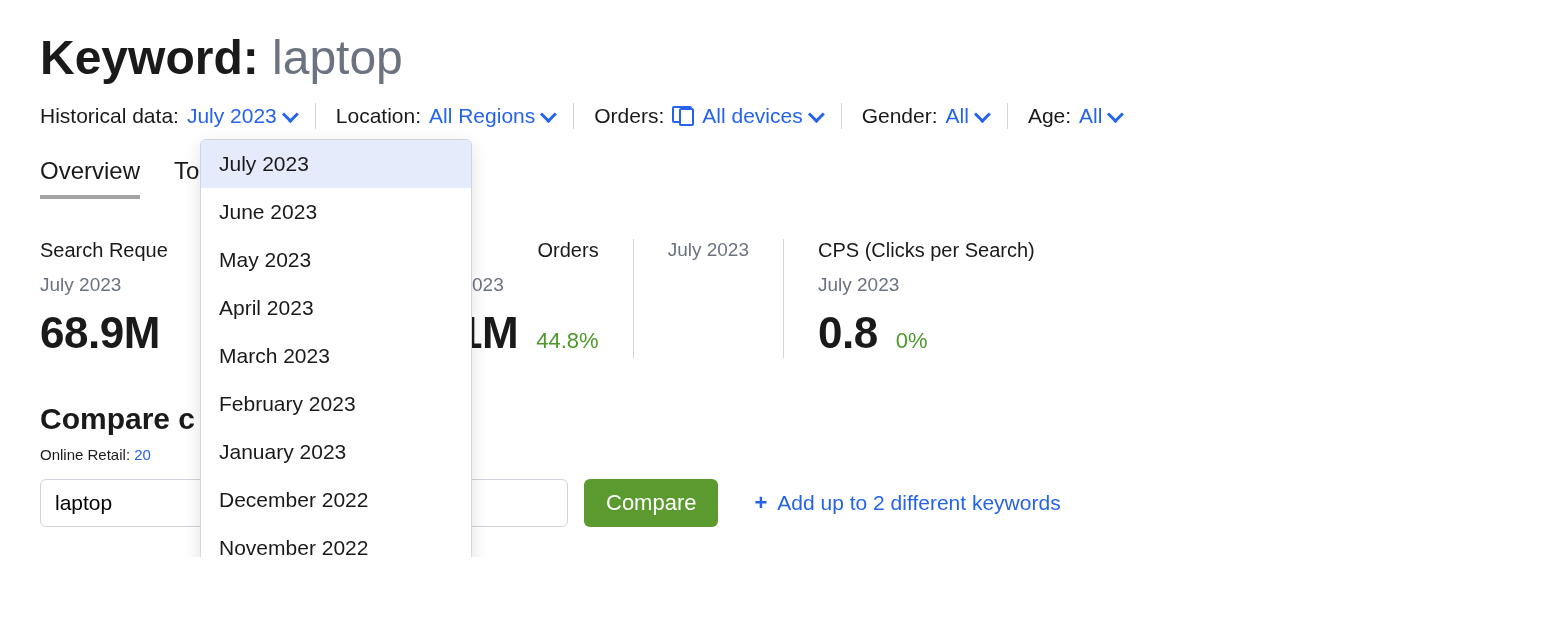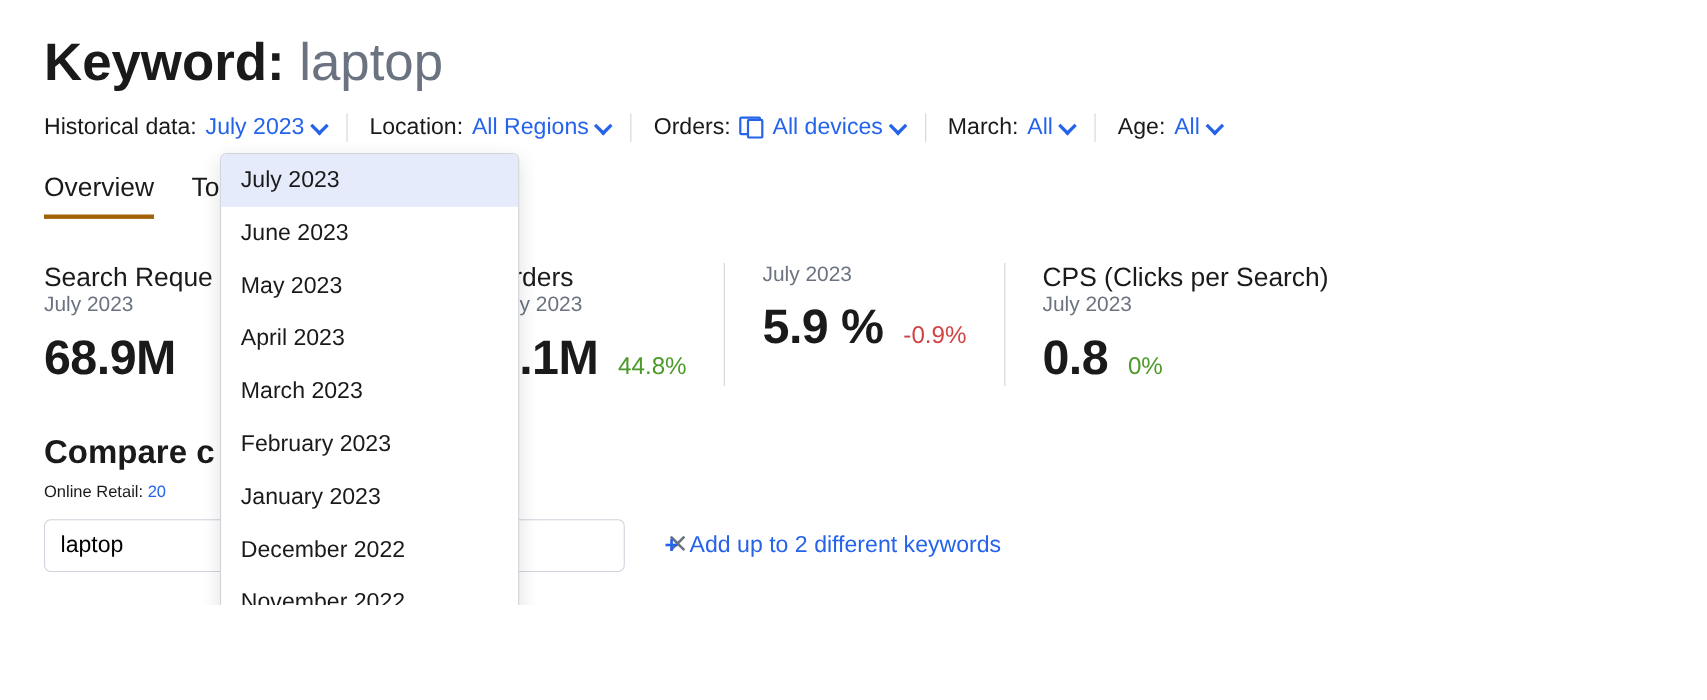--- a/index.html
+++ b/index.html
@@ -73,32 +73,32 @@
   .dropdown-item.selected { background: #e6ebfb; }
   .dropdown-inner::-webkit-scrollbar { width: 12px; }
   .dropdown-inner::-webkit-scrollbar-thumb { background:#c1c5cc; border-radius:6px; }
   .tabs {
     display: flex;
     gap: 34px;
     font-size: 24px;
     margin-bottom: 40px;
   }
   .tab { padding-bottom: 10px; cursor: pointer; color:#1a1a1a; }
-  .tab.active { color:#1a1a1a; border-bottom: 4px solid #a16207; font-weight:500;}
+  .tab.active { color:#1a1a1a; border-bottom: 4px solid #a3a3a3; font-weight:500;}
   .metrics {
     display: flex;
     gap: 0;
     margin-bottom: 44px;
   }
   .metric {
     padding: 0 34px;
     border-left: 1px solid #d1d5db;
   }
   .metric:first-child { padding-left: 0; border-left: none; }
-  .metric-title { font-size: 24px; margin-bottom: 0; }
+  .metric-title { font-size: 20px; margin-bottom: 12px; text-align: right; }
   .metric-sub { font-size: 19px; color:#6b7280; margin-bottom: 12px; }
   .metric-row { display: flex; align-items: baseline; gap: 18px; }
   .metric-value { font-size: 44px; font-weight: 800; letter-spacing:-0.5px; }
   .metric-change { font-size: 22px; }
   .pos { color: #4d9a2a; }
   .neg { color: #d14343; }
   .compare-heading { font-size: 30px; font-weight: 700; margin-bottom: 10px; }
   .compare-sub { font-size: 15px; margin-bottom: 16px; }
   .compare-sub .link { color:#2563eb; }
   .compare-row {
@@ -167,21 +167,21 @@
   <div class="filter-group">
     <span class="filter-label">Orders:</span>
     <span class="devices-icon"></span>
     <span class="filter-value">
       <span>All devices</span>
       <span class="chev"></span>
     </span>
   </div>
   <div class="divider"></div>
   <div class="filter-group">
-    <span class="filter-label">March:</span>
+    <span class="filter-label">Gender:</span>
     <span class="filter-value">
       <span>All</span>
       <span class="chev"></span>
     </span>
   </div>
   <div class="divider"></div>
   <div class="filter-group">
     <span class="filter-label">Age:</span>
     <span class="filter-value">
       <span>All</span>
@@ -229,24 +229,20 @@
     <div class="metric">
       <div class="metric-title">Orders</div>
       <div class="metric-sub">July 2023</div>
       <div class="metric-row">
         <div class="metric-value">3.1M</div>
         <div class="metric-change pos">44.8%</div>
       </div>
     </div>
     <div class="metric">
       <div class="metric-sub">July 2023</div>
-      <div class="metric-row">
-        <div class="metric-value">5.9 %</div>
-        <div class="metric-change neg">-0.9%</div>
-      </div>
     </div>
     <div class="metric">
       <div class="metric-title">CPS (Clicks per Search)</div>
       <div class="metric-sub">July 2023</div>
       <div class="metric-row">
         <div class="metric-value">0.8</div>
         <div class="metric-change pos">0%</div>
       </div>
     </div>
   </div>
@@ -260,17 +256,18 @@
 
 <div class="compare-row">
   <div class="kw-input-wrap">
     <input class="kw-input" value="laptop" style="">
     <span class="clear-x">✕</span>
   </div>
   <div class="kw-input-wrap">
     <input class="kw-input" placeholder="Input keyword" style="">
     <span class="clear-x">✕</span>
   </div>
+  <button class="compare-btn">Compare</button>
   <div class="add-more">
     <span class="plus">+</span>
     <span>Add up to 2 different keywords</span>
   </div>
 </div>
 
 </body></html>

